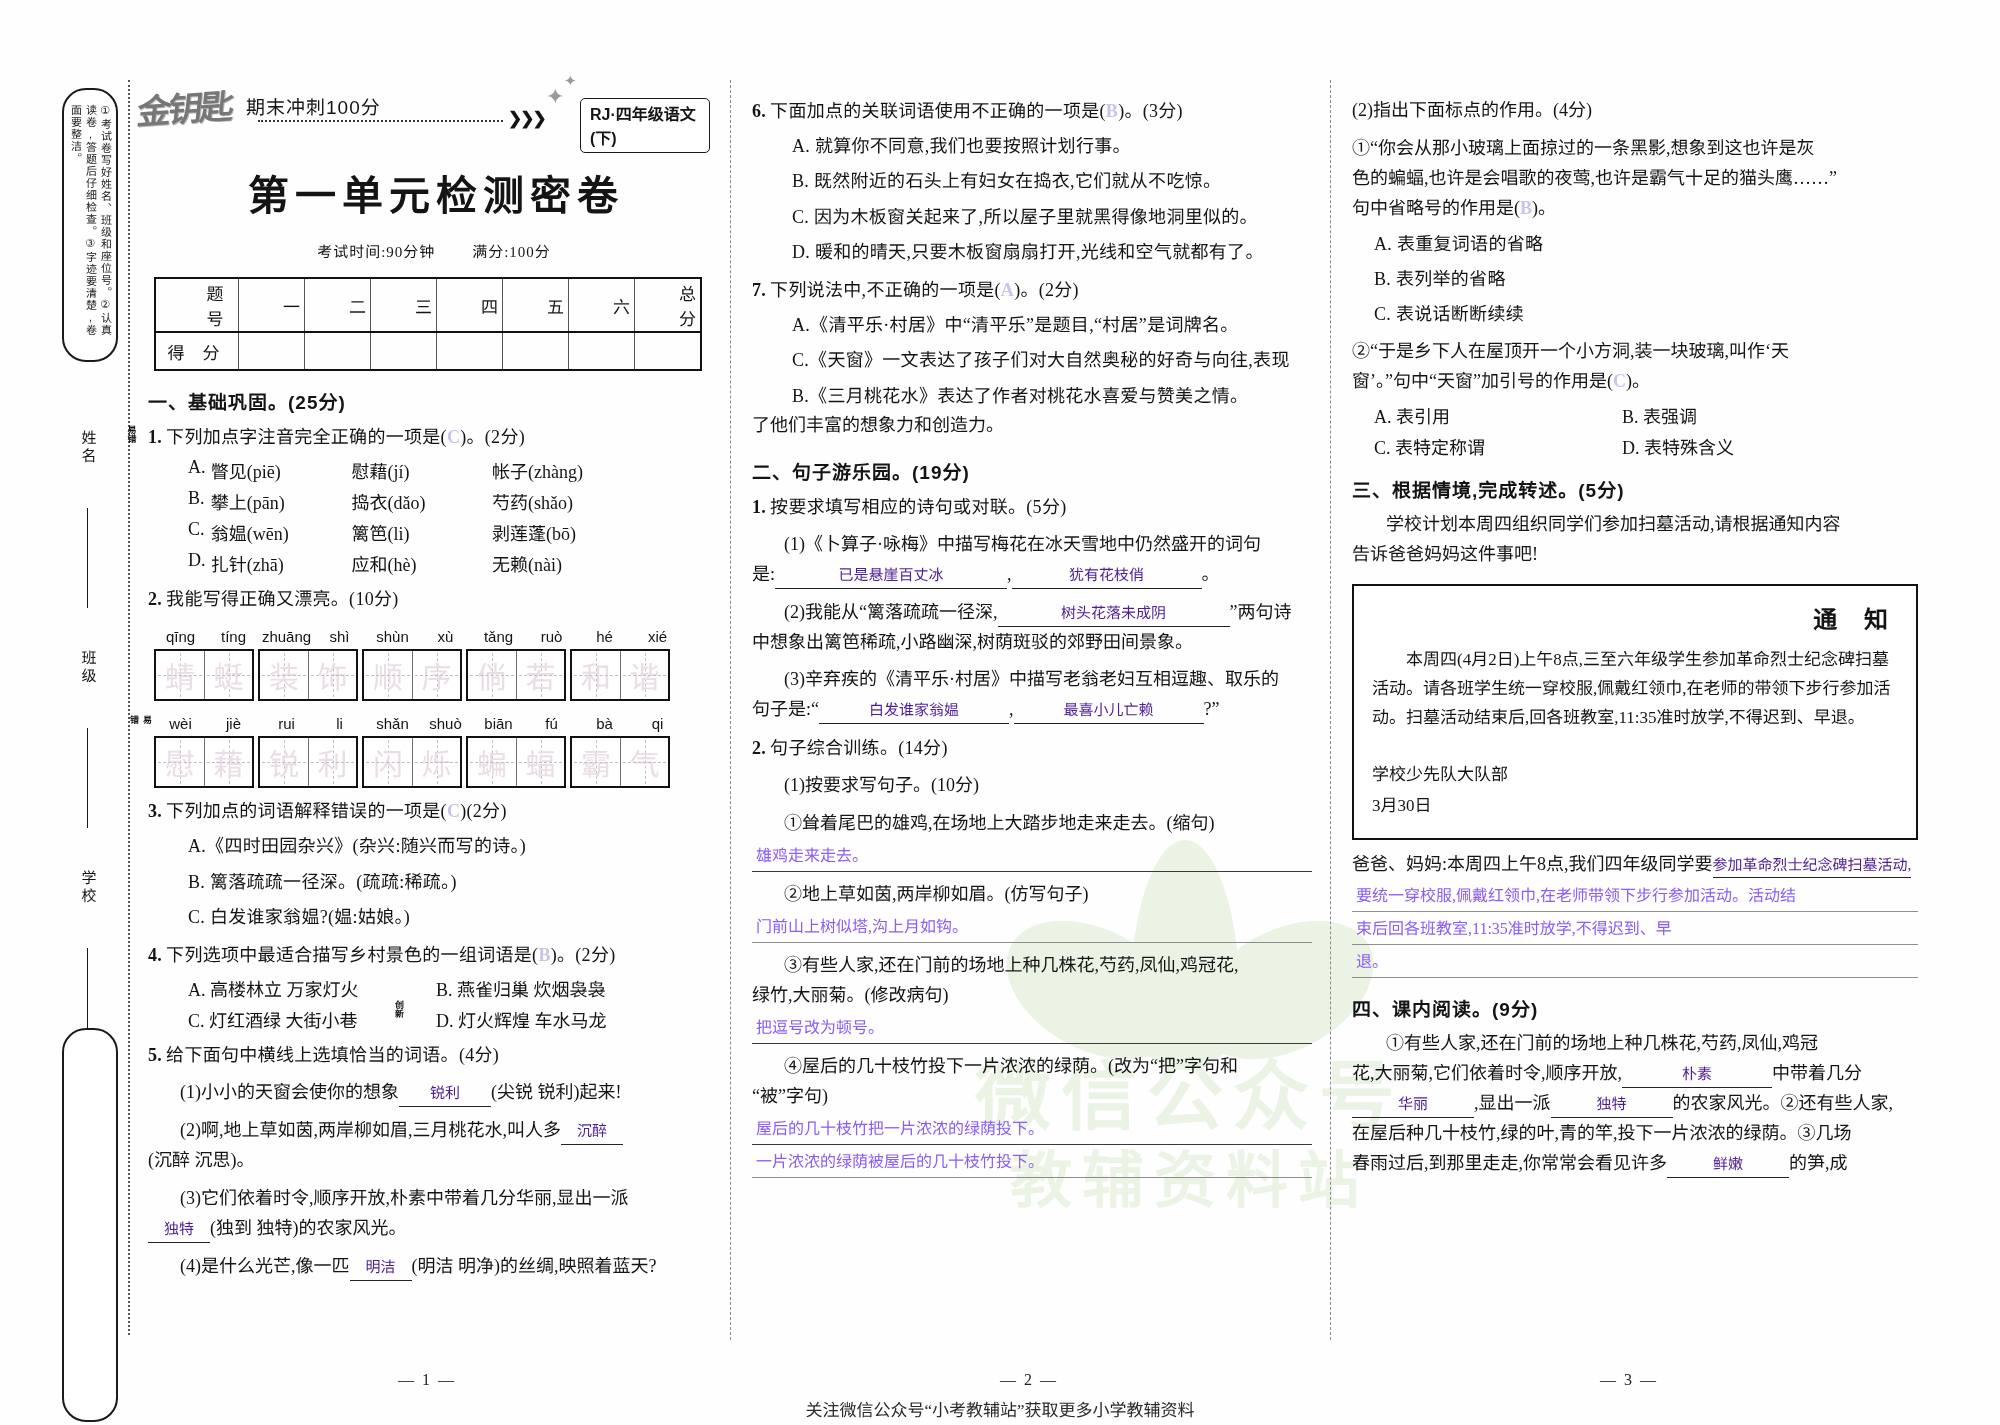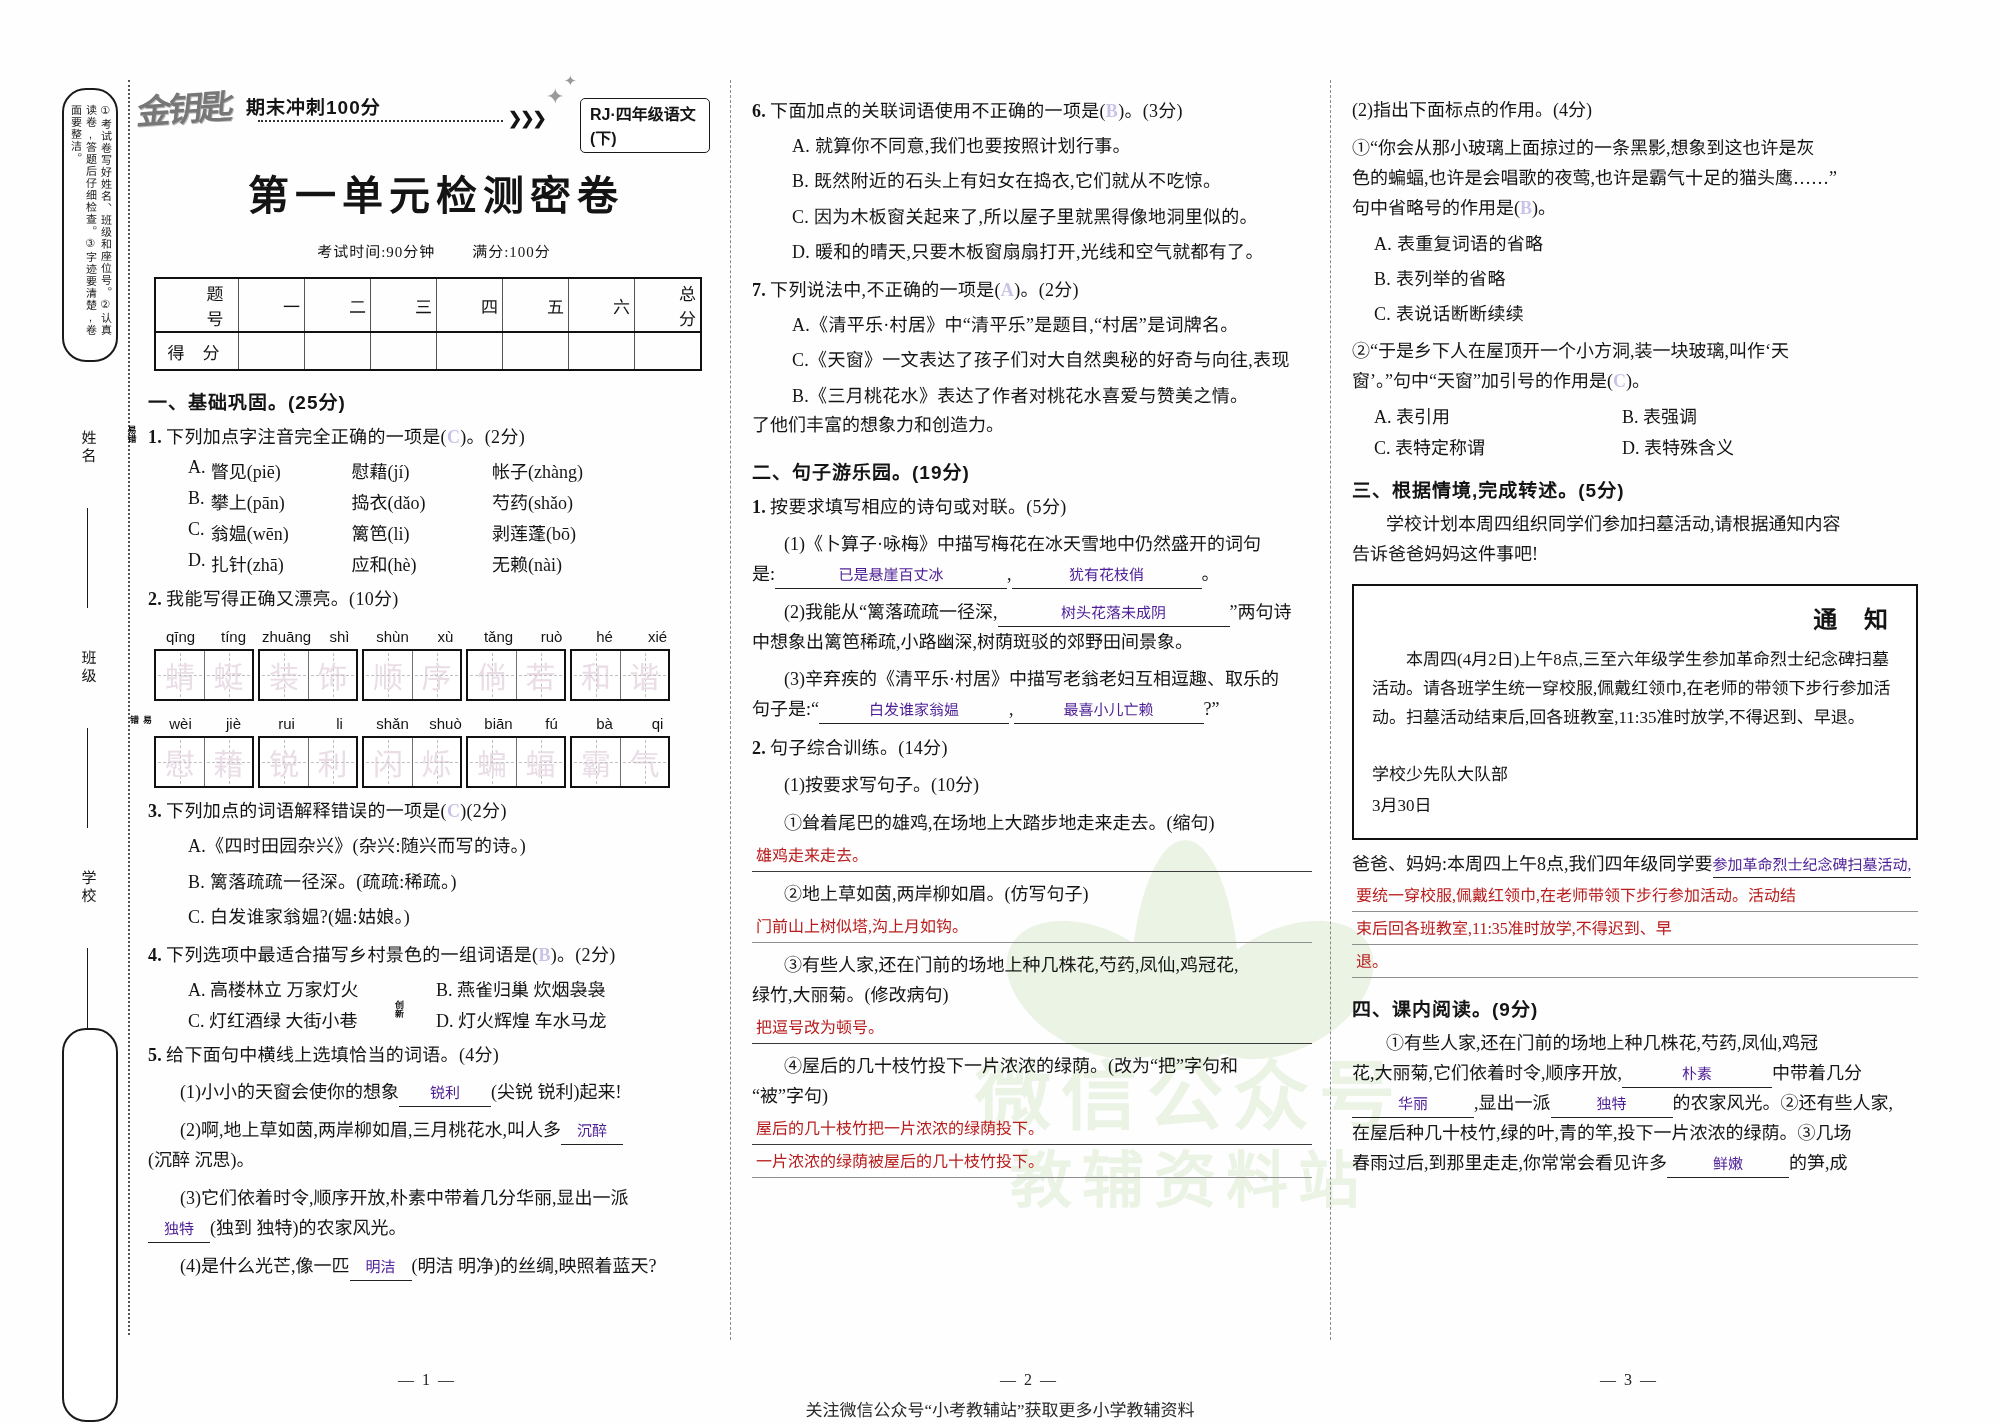--- a/index.html
+++ b/index.html
@@ -59,21 +59,21 @@
   .col2{left:752px;width:560px;}
   .col3{left:1352px;width:566px;}
 
   
   .masthead{position:relative;height:48px;}
   .brand{position:absolute;left:-10px;top:-6px;font-family:"Liberation Serif","DejaVu Serif",serif;
       font-weight:bold;font-size:34px;color:#777;letter-spacing:-3px;
       transform:skewX(-10deg) rotate(-4deg);
       text-shadow:1px 1px 0 #bbb;}
   .mh-title{position:absolute;left:98px;top:4px;font-family:"Liberation Sans","DejaVu Sans",sans-serif;
-      font-weight:bold;font-size:19px;letter-spacing:1px;text-align:center;}
+      font-weight:normal;font-size:19px;letter-spacing:1px;text-align:center;}
   .mh-dots{position:absolute;left:110px;top:32px;width:245px;border-bottom:2px dotted #333;}
   .mh-arrows{position:absolute;left:360px;top:20px;font-size:17px;font-weight:bold;letter-spacing:-2px;}
   .mh-spark{position:absolute;font-family:"DejaVu Sans",sans-serif;color:#9a9a9a;}
   .mh-spark.s1{left:398px;top:-4px;font-size:22px;}
   .mh-spark.s2{left:416px;top:-16px;font-size:15px;}
   .mh-tag{position:absolute;left:432px;top:10px;border:1.6px solid #1a1a1a;border-radius:5px;
       padding:2px 9px 3px;font-family:"Liberation Sans","DejaVu Sans",sans-serif;
       font-weight:bold;font-size:16px;letter-spacing:0px;background:#fff;}
 
   .paper-title{text-align:center;font-family:"Liberation Sans","DejaVu Sans",sans-serif;
@@ -102,21 +102,21 @@
   .cont{font-size:18px;line-height:1.66;margin:0;}
   .ans{color:#c8c4e8;font-weight:bold;}
   .blank{display:inline-block;border-bottom:1.4px solid #222;min-width:92px;
       text-align:center;color:#4c1d95;font-size:15px;vertical-align:baseline;}
   .blank.w60{min-width:62px;}
   .blank.w120{min-width:122px;}
   .blank.w150{min-width:150px;}
   .blank.w190{min-width:190px;}
   .blank.w230{min-width:232px;}
   .wline{border-bottom:1.6px solid #3a3a3a;height:30px;margin:2px 0 0 0;
-      color:#b91c1c;font-size:16px;padding-left:4px;line-height:30px;overflow:hidden;white-space:nowrap;}
+      color:#8b5cf6;font-size:16px;padding-left:4px;line-height:30px;overflow:hidden;white-space:nowrap;}
   .wline.g{border-bottom-color:#8e8e8e;}
   .hint{font-family:"Liberation Serif","DejaVu Serif",serif;font-style:normal;}
 
   
   .pyrow{display:flex;margin:14px 0 0 6px;}
   .pygroup{width:106px;display:flex;}
   .pygroup span{flex:1;text-align:center;font-size:15px;
       font-family:"Liberation Sans","DejaVu Sans",sans-serif;letter-spacing:0px;}
   .gridrow{display:flex;margin:4px 0 0 6px;}
   .tzg{display:flex;border:2px solid #111;margin-right:4px;position:relative;background:#fff;}

